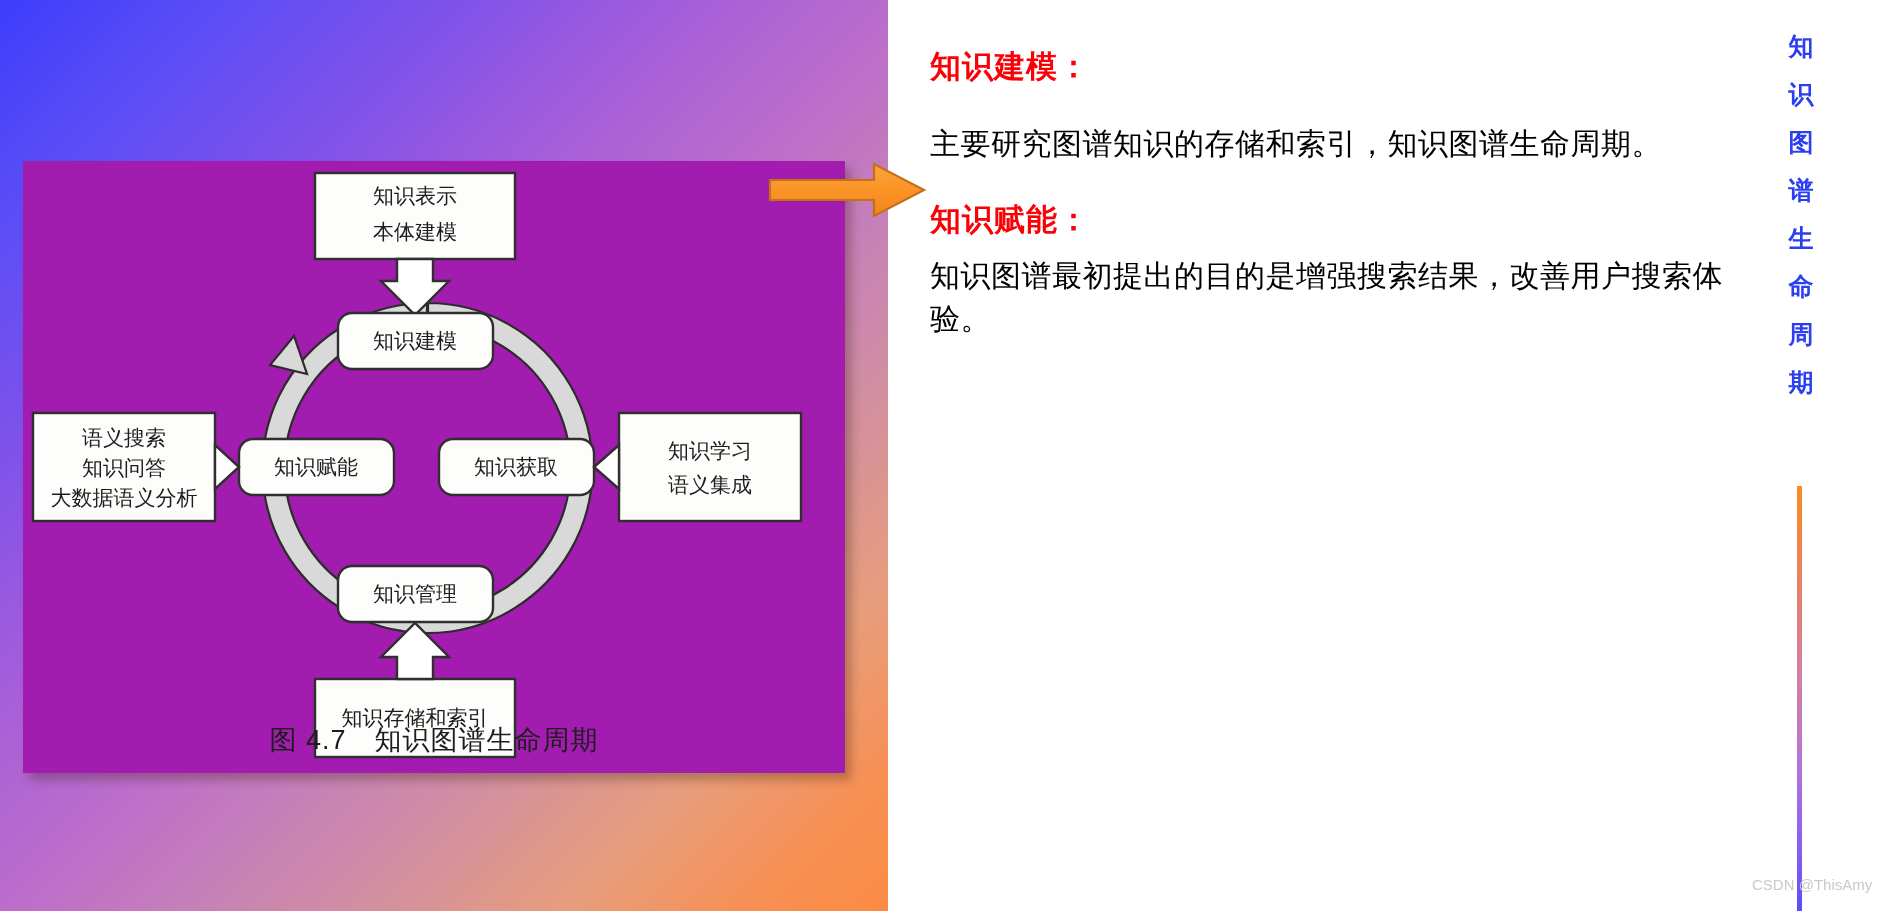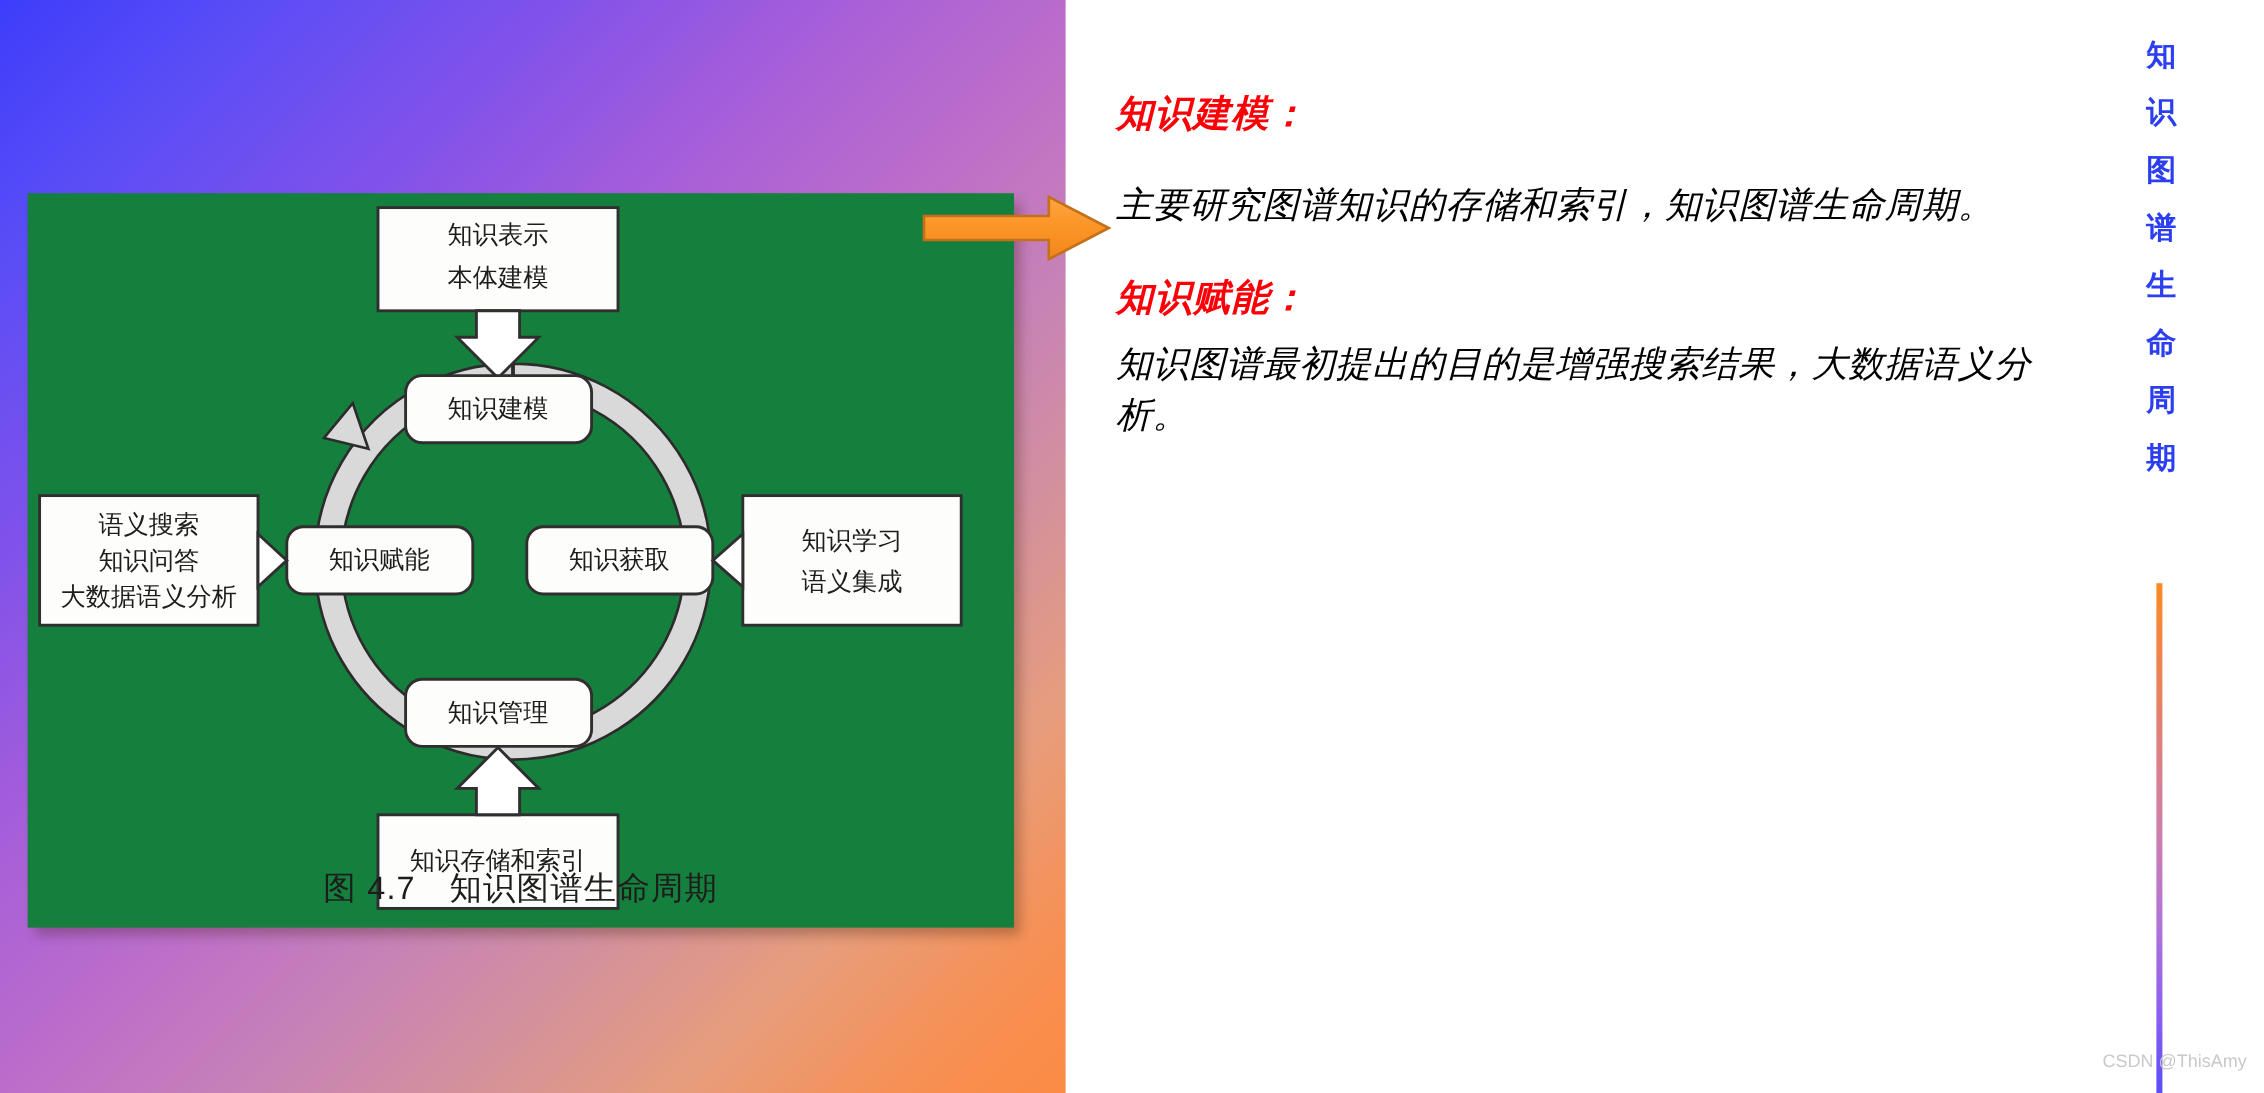--- a/index.html
+++ b/index.html
@@ -41,21 +41,21 @@
         #fb8b44 100%);
   }
 
   
   #diagram-card {
     position: absolute;
     left: 23px;
     top: 161px;
     width: 822px;
     height: 612px;
-    background: #15803d;
+    background: #a21caf;
     box-shadow: 6px 7px 9px rgba(60, 25, 10, 0.30);
   }
 
   #diagram-svg {
     display: block;
     width: 822px;
     height: 612px;
   }
 
   .dg-box {
@@ -100,24 +100,23 @@
     left: 768px;
     top: 160px;
     width: 160px;
     height: 60px;
   }
 
   
   #content-column {
     position: absolute;
     left: 930px;
-    top: 76px;
+    top: 48px;
     width: 815px;
     height: 800px;
-    font-style: italic;
   }
   .section {
     margin-bottom: 36px;
   }
   .section-heading {
     color: #fb0007;
     font-size: 31px;
     font-weight: bold;
     font-family: "Liberation Serif", "DejaVu Serif", serif;
     letter-spacing: 1px;
@@ -274,21 +273,21 @@
 
     <div class="section">
     </div>
 
     <div class="section">
       <p class="section-body">主要研究图谱知识的存储和索引，知识图谱生命周期。</p>
     </div>
 
     <div class="section">
       <p class="section-heading">知识赋能：</p>
-      <p class="section-body">知识图谱最初提出的目的是增强搜索结果，大数据语义分析。</p>
+      <p class="section-body">知识图谱最初提出的目的是增强搜索结果，改善用户搜索体验。</p>
     </div>
 
   </div>
 
   <div id="vertical-title">
     <span>知</span>
     <span>识</span>
     <span>图</span>
     <span>谱</span>
     <span>生</span>

